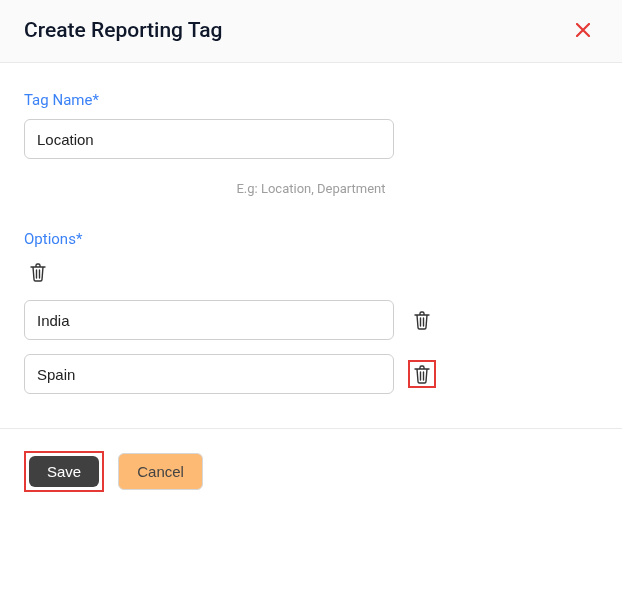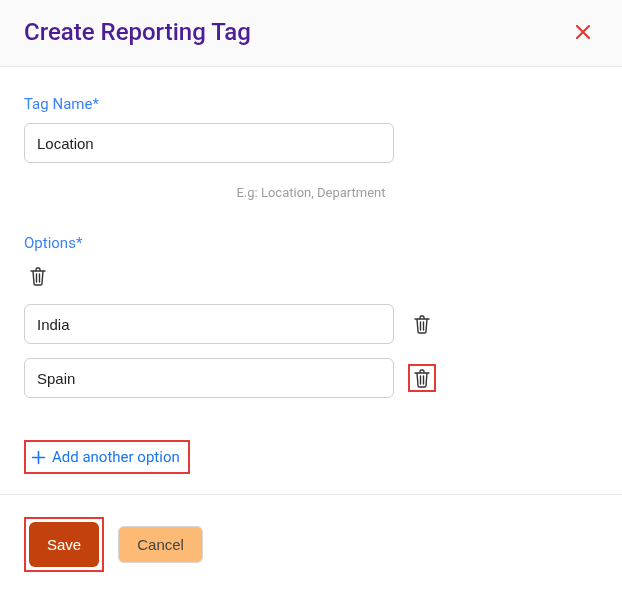--- a/index.html
+++ b/index.html
@@ -18,23 +18,23 @@
   .header {
     background: #fafafa;
     padding: 18px 24px 20px 24px;
     border-bottom: 1px solid #e9e9e9;
     display: flex;
     align-items: center;
     justify-content: space-between;
   }
   .header h1 {
     margin: 0;
-    font-size: 24px;
+    font-size: 21px;
     font-weight: 500;
-    color: #4c1d95;
+    color: #0f172a;
   }
   .close-icon {
     color: #e53935;
     cursor: pointer;
     width: 18px; height: 18px;
     display: flex; align-items: center; justify-content: center;
     margin-right: 6px;
   }
   .body {
     padding: 28px 24px 20px 24px;
@@ -105,26 +105,26 @@
     display: flex;
     gap: 14px;
     align-items: center;
   }
   .save-wrap {
     border: 2px solid #e53935;
     padding: 3px;
     display: inline-flex;
   }
   .btn-save {
-    background: #c2410c;
+    background: #404040;
     color: #fff;
     border: none;
     border-radius: 6px;
     font-size: 15px;
-    padding: 14px 18px;
+    padding: 7px 18px;
     cursor: pointer;
     text-align: center;
   }
   .btn-cancel {
     background: #fdba74;
     color: #444;
     border: 1px solid #d7d7d7;
     border-radius: 6px;
     font-size: 15px;
     padding: 9px 18px;
@@ -180,28 +180,20 @@
         <input class="text-input" type="text" value="Spain" style="">
         <div class="trash-btn highlight-box">
           <span>
             <svg width="18" height="20" viewBox="0 0 18 20">
                 <path d="M2 5h14M7 5V3.5A1.5 1.5 0 0 1 8.5 2h1A1.5 1.5 0 0 1 11 3.5V5M4 5l1 12.5A1.5 1.5 0 0 0 6.5 19h5a1.5 1.5 0 0 0 1.5-1.5L14 5M7.5 8v8M10.5 8v8" stroke="currentColor" stroke-width="1.4" fill="none" stroke-linecap="round"></path>
               </svg>
           </span>
         </div>
       </div>
 
-      <div class="add-row add-highlight">
-        <span class="plus-icon">
-          <svg width="15" height="15" viewBox="0 0 15 15">
-              <path d="M7.5 1.5v12M1.5 7.5h12" stroke="currentColor" stroke-width="1.6" stroke-linecap="round"></path>
-            </svg>
-        </span>
-        <span>Add another option</span>
-      </div>
 
     </div>
   </div>
 
   <div class="footer">
     <span class="save-wrap">
       <button class="btn-save">Save</button>
     </span>
     <button class="btn-cancel">Cancel</button>
   </div>

